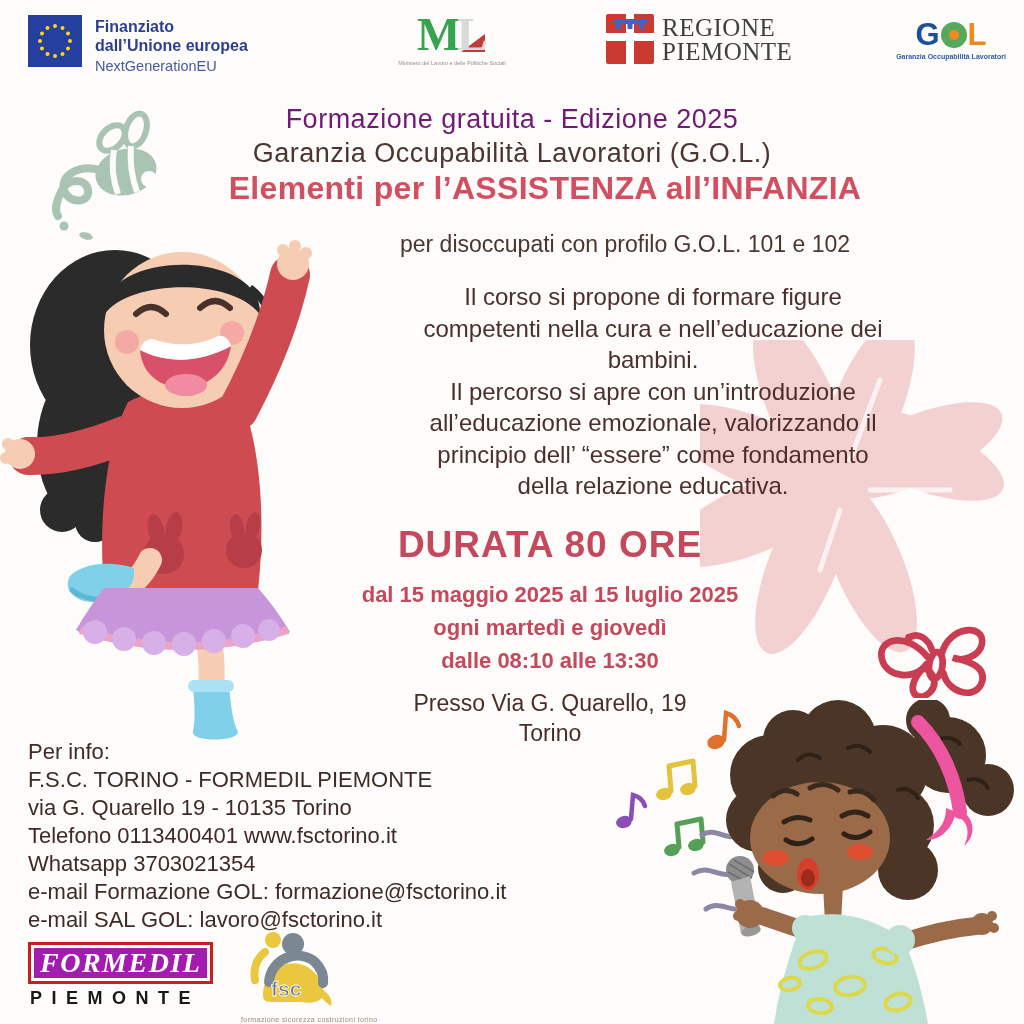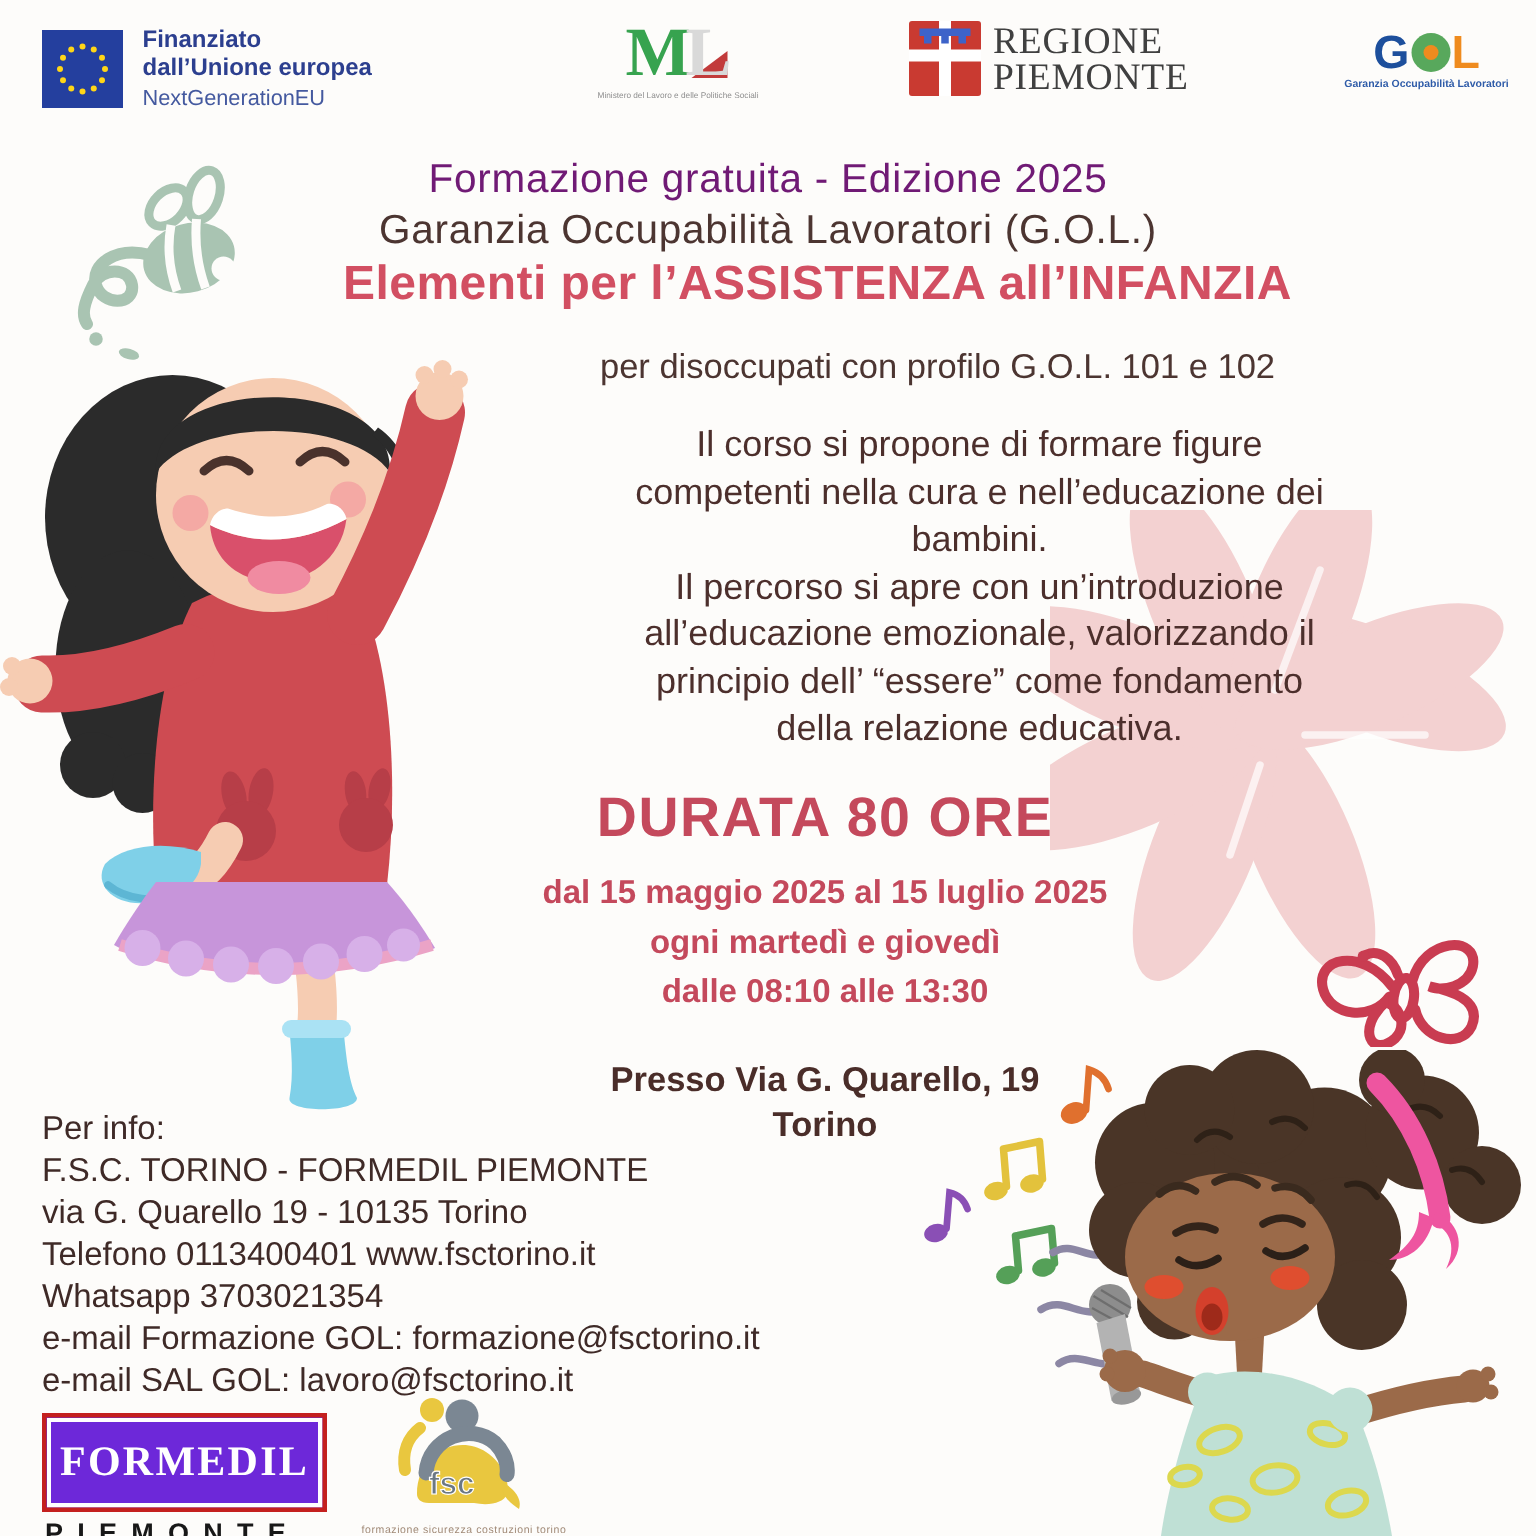--- a/index.html
+++ b/index.html
@@ -1,20 +1,20 @@
 <!DOCTYPE html>
 <html><head>
 <meta charset="utf-8">
 <style>
   html,body{margin:0;padding:0;}
   body{width:1024px;height:1024px;position:relative;overflow:hidden;
        background:#fdfcfa;font-family:"Liberation Sans",sans-serif;}
   .abs{position:absolute;}
   
-  .eu-block{left:28px;top:15px;display:flex;gap:13px;align-items:center;}
+  .eu-block{left:28px;top:15px;display:flex;gap:13px;}
   .eu-text{padding-top:2px;line-height:19px;}
   .eu-text .b{font-weight:700;font-size:16px;color:#2c3f8f;}
   .eu-text .r{font-weight:400;font-size:14.5px;color:#44599f;margin-top:2px;}
   .ml-block{left:392px;top:12px;width:120px;text-align:center;}
   .ml-caption{font-size:5.5px;color:#8f8f8f;margin-top:-2px;line-height:6px;}
   .rp-block{left:606px;top:14px;display:flex;gap:8px;}
   .rp-text{font-family:"Liberation Serif",serif;font-size:25px;line-height:24px;
            color:#404040;font-weight:400;padding-top:2px;letter-spacing:.5px;}
   .gol-block{left:896px;top:18px;width:110px;text-align:center;}
   .gol-row{display:flex;align-items:center;justify-content:center;height:34px;}
@@ -34,34 +34,34 @@
   .subtitle{left:365px;top:231px;width:520px;text-align:center;font-size:23px;
             font-weight:500;color:#4c3531;}
   .desc{left:393px;top:281px;width:520px;text-align:center;color:#4c2f2c;
         font-size:24px;line-height:31.5px;font-weight:500;z-index:3;}
   .desc .line{white-space:nowrap;}
   
   .schedule{left:328px;top:524px;width:444px;text-align:center;z-index:3;}
   .duration{font-size:37px;font-weight:800;color:#c4495c;letter-spacing:1px;margin-bottom:16px;}
   .dates{font-size:22px;font-weight:800;color:#c4495c;margin-bottom:7px;white-space:nowrap;}
   .days,.hours{font-size:22px;font-weight:800;color:#c4495c;margin-bottom:7px;}
-  .loc{font-size:23px;font-weight:700;color:#4a2d29;line-height:30px;margin-top:30px;}
+  .loc{font-size:23px;font-weight:400;color:#4a2d29;line-height:30px;margin-top:14px;}
   
   .contact{left:28px;top:738px;font-size:22px;line-height:28px;color:#3f2a27;
            font-weight:500;z-index:3;}
   .contact .line{white-space:nowrap;}
   
   .formedil{left:28px;top:942px;}
-  .formedil-box{display:inline-block;background:#6d28d9;border:3px solid #c4201e;
-                box-shadow:inset 0 0 0 3px #ffffff;padding:14px 9px;}
+  .formedil-box{display:inline-block;background:#a21caf;border:3px solid #c4201e;
+                box-shadow:inset 0 0 0 3px #ffffff;padding:2px 9px;font-style:italic;}
   .formedil-box span{font-family:"Liberation Serif",serif;font-weight:800;font-size:28px;
                      color:#ffffff;letter-spacing:1.5px;}
   .formedil-sub{font-size:18px;font-weight:600;letter-spacing:9.5px;color:#181818;
                 margin-top:4px;margin-left:2px;}
-  .fsc-block{left:241px;top:928px;width:110px;text-align:right;}
+  .fsc-block{left:241px;top:928px;width:110px;text-align:left;}
   .fsc-caption{font-size:7px;color:#a08976;letter-spacing:.4px;margin-top:2px;white-space:nowrap;}
   
   .z1{z-index:1;} .z2{z-index:2;}
 </style>
 </head>
 <body>
 
 <div class="abs eu-block">
   <svg width="54" height="52" viewBox="0 0 54 52">
     <rect x="0" y="0" width="54" height="52" fill="#243f9e"></rect>

